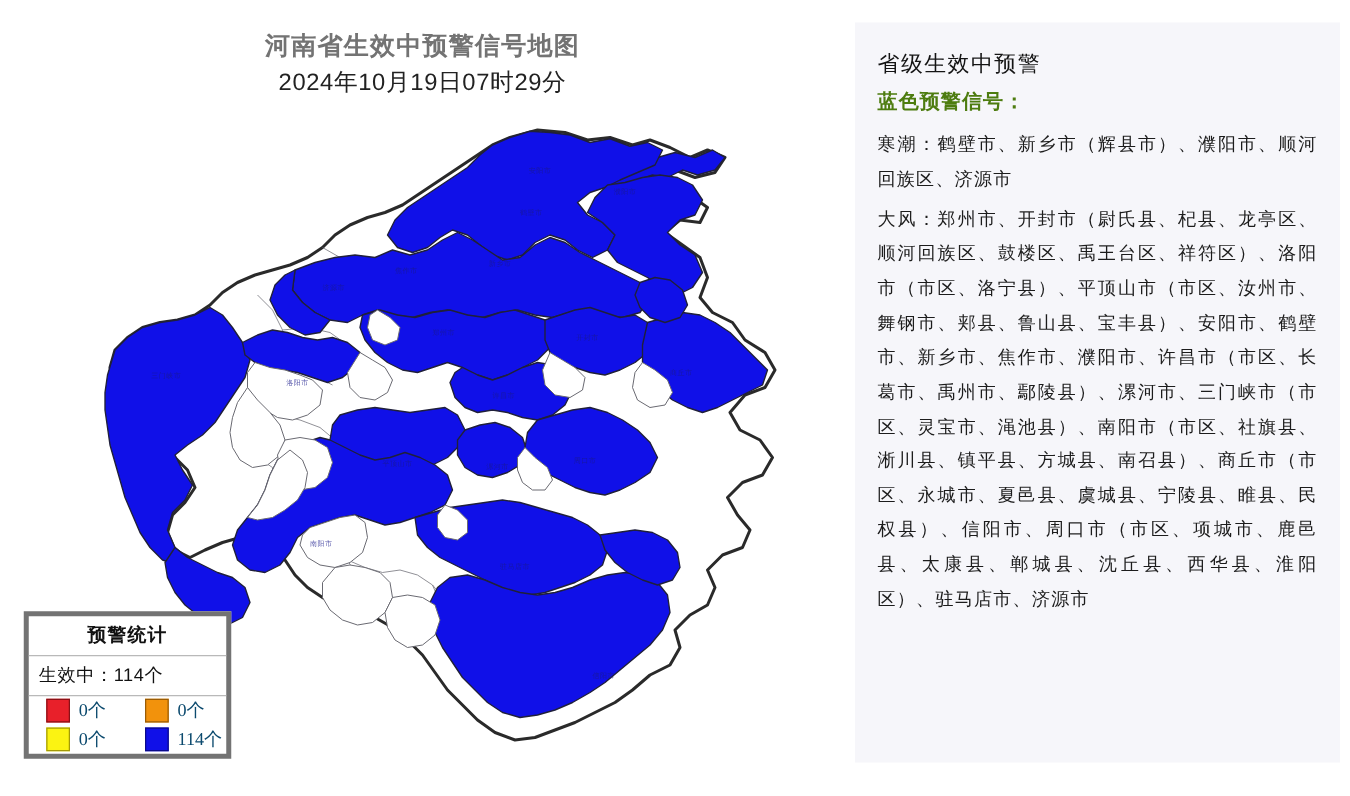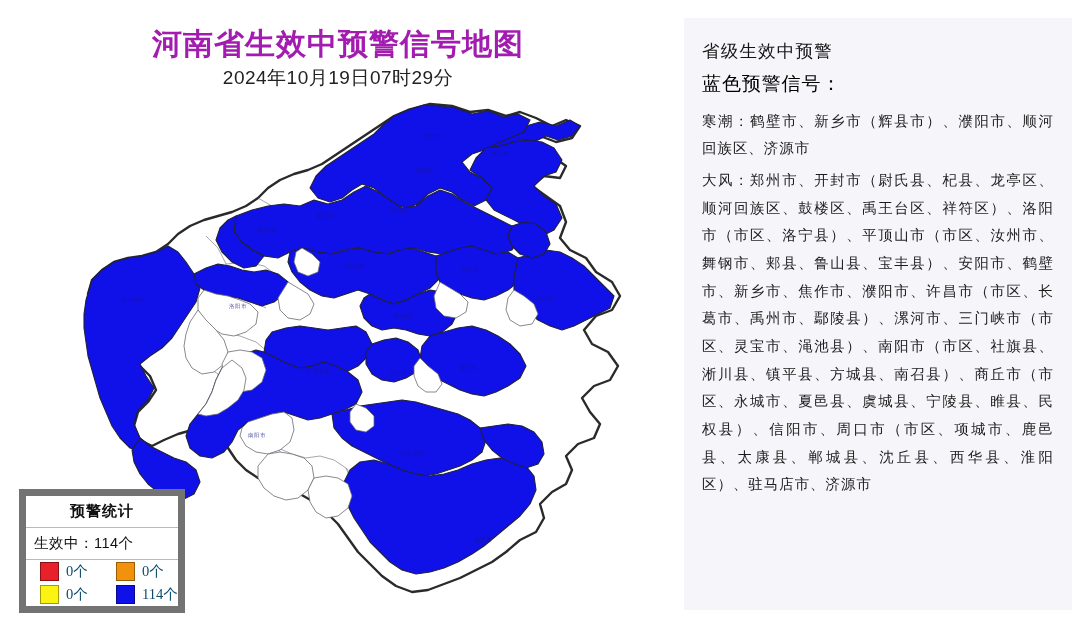--- a/index.html
+++ b/index.html
@@ -34,23 +34,23 @@
 
   #map-title-block {
     position: absolute;
     left: 0;
     top: 26px;
     width: 676px;
     text-align: center;
     z-index: 5;
   }
   #map-title {
-    font-size: 30px;
+    font-size: 20px;
     font-weight: 700;
-    color: #a21caf;
+    color: #737373;
     letter-spacing: 1px;
     line-height: 1.18;
     font-family: "Liberation Serif", "DejaVu Serif", serif;
   }
   #map-subtitle {
     font-size: 19px;
     font-weight: 400;
     color: #222222;
     line-height: 1.5;
     margin-top: 3px;
@@ -76,21 +76,21 @@
     text-anchor: middle;
     pointer-events: none;
   }
 
   
   #legend-box {
     position: absolute;
     left: 19px;
     top: 489px;
     width: 166px;
-    border: 7px solid #737373;
+    border: 4px solid #737373;
     background: #ffffff;
     z-index: 10;
     box-sizing: border-box;
   }
   #legend-title-row {
     text-align: center;
     font-size: 15px;
     font-weight: 700;
     color: #111;
     padding: 6px 0 6px 0;
@@ -176,26 +176,26 @@
   }
   .hd2 {
     font-size: 17.5px;
     font-weight: 700;
     color: #141414;
     letter-spacing: 1.2px;
     line-height: 1.5;
     margin: 0 0 8px 0;
   }
   .lbl {
-    font-size: 19px;
-    color: #000000;
+    font-size: 16px;
+    color: #4d7c0f;
     letter-spacing: 0.9px;
     line-height: 1.5;
     margin: 0 0 9px 0;
-    font-weight: 400;
+    font-weight: 700;
   }
   .para {
     font-size: 14.4px;
     color: #1c1c1c;
     line-height: 1.92;
     letter-spacing: 1.05px;
     margin: 0 0 4px 0;
     text-align: justify;
     text-justify: inter-ideograph;
     font-weight: 500;

